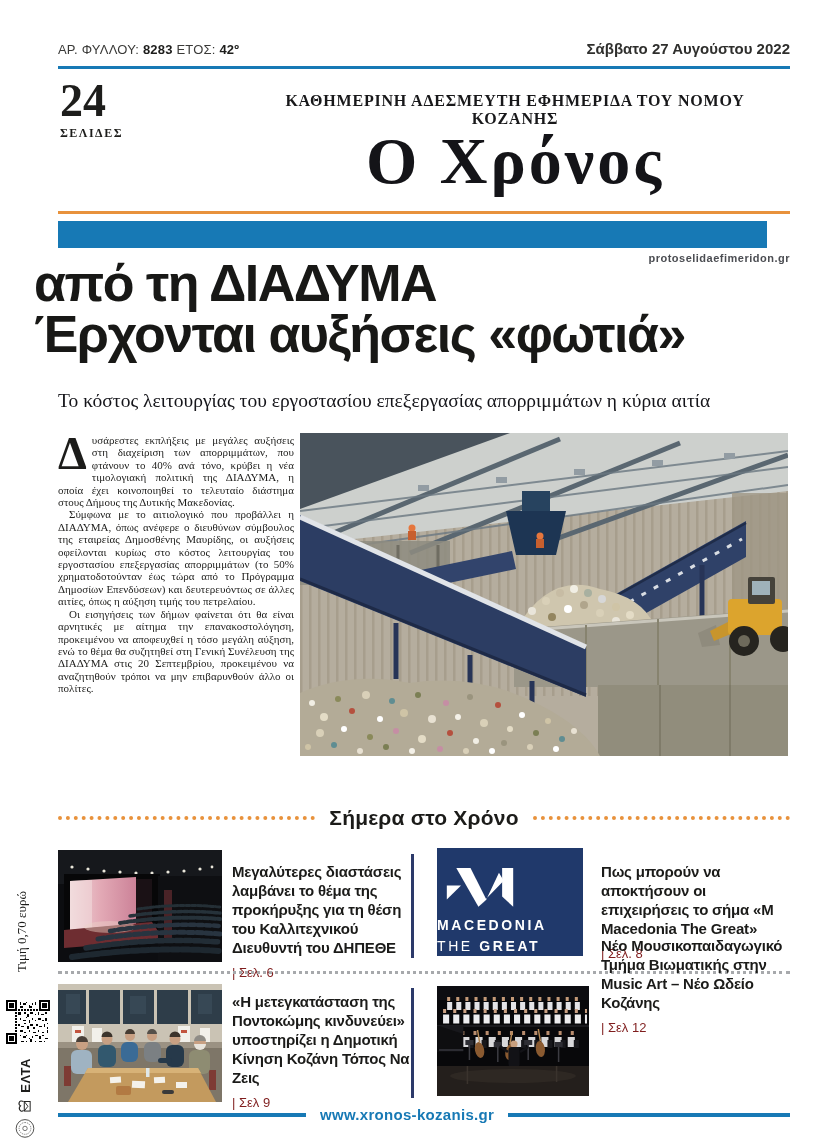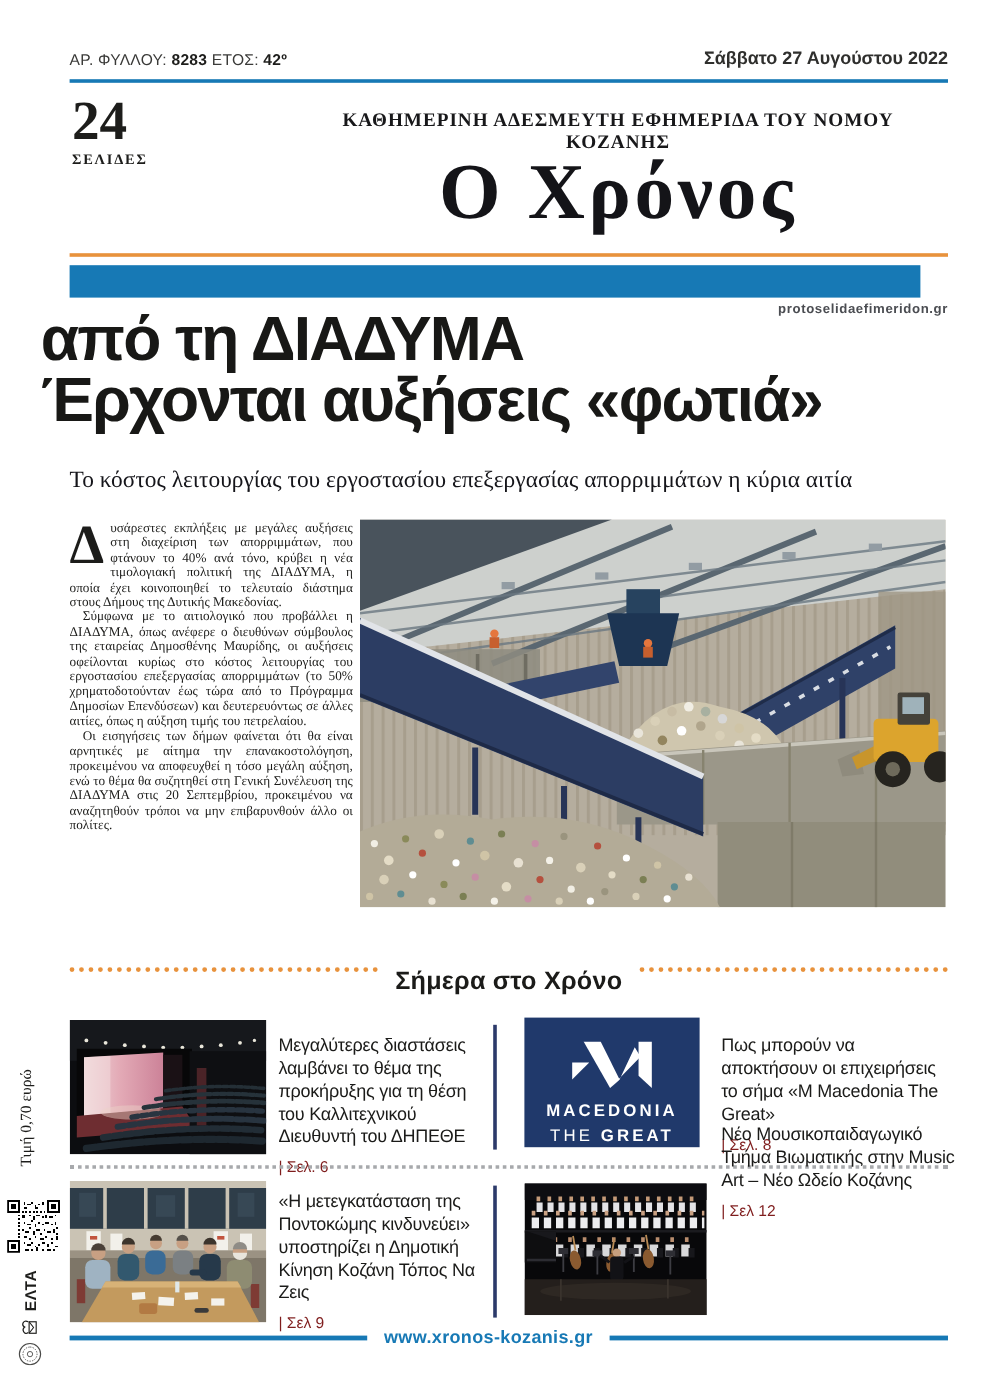--- a/index.html
+++ b/index.html
@@ -38,33 +38,33 @@
   #article-text{position:absolute;left:58px;top:434px;width:236px;font-family:"Liberation Serif",serif;
                 font-size:11px;line-height:12.4px;text-align:justify;color:#1c1c1a;}
   #article-text p{margin:0;}
   #article-text p + p{text-indent:11px;}
   #dropcap{float:left;font-family:"Liberation Serif",serif;font-weight:700;font-size:46px;
            line-height:36px;margin:2px 5px 0 0;}
   #lead-photo{position:absolute;left:300px;top:433px;width:488px;height:323px;}
   #lead-photo svg{display:block;width:100%;height:100%;}
 
   
-  #today-head{position:absolute;left:58px;right:30px;top:806px;display:flex;gap:14px;}
+  #today-head{position:absolute;left:58px;right:30px;top:806px;display:flex;align-items:center;gap:14px;}
   .dots{flex:1;border-top:4px dotted #e8923c;height:0;}
   #today-title{font-weight:700;font-size:21px;color:#1b1b19;letter-spacing:.2px;white-space:nowrap;}
 
   .news-img{position:absolute;overflow:hidden;}
   .news-img svg{display:block;width:100%;height:100%;}
   .news-text{position:absolute;}
-  .news-headline{font-weight:400;font-size:15px;line-height:1.27;letter-spacing:-.2px;color:#1b1b19;}
+  .news-headline{font-weight:700;font-size:15px;line-height:1.27;letter-spacing:-.2px;color:#1b1b19;}
   .page-ref{margin-top:8px;font-size:13px;color:#7f1d1d;}
   #item1-img{left:58px;top:850px;width:164px;height:112px;}
   #item1-text{left:232px;top:862px;width:178px;}
   #item2-logo{position:absolute;left:437px;top:848px;width:146px;height:108px;background:#20396b;
-              display:flex;flex-direction:column;align-items:center;padding-top:17px;box-sizing:border-box;}
+              display:flex;flex-direction:column;align-items:flex-start;padding-top:17px;box-sizing:border-box;}
   #item2-text{left:601px;top:862px;width:190px;}
   #item3-img{left:58px;top:984px;width:164px;height:118px;}
   #item3-text{left:232px;top:992px;width:180px;}
   #item4-img{left:437px;top:986px;width:152px;height:110px;}
   #item4-text{left:601px;top:936px;width:196px;}
   .col-divider{position:absolute;left:411px;width:3px;background:#2c3a6a;}
   #divider1{top:854px;height:104px;}
   #divider2{top:988px;height:110px;}
   #dotted-sep{position:absolute;left:58px;right:30px;top:971px;border-top:3px dotted #a7a9ac;height:0;}
 

